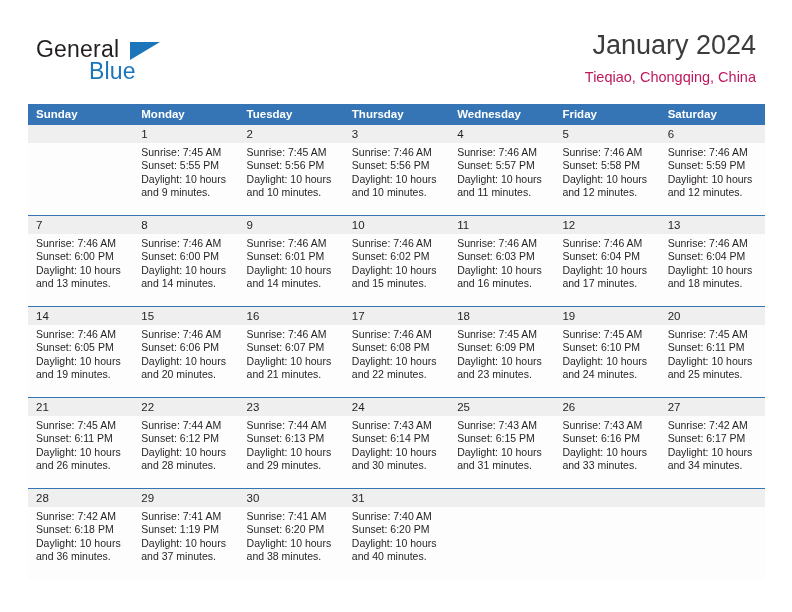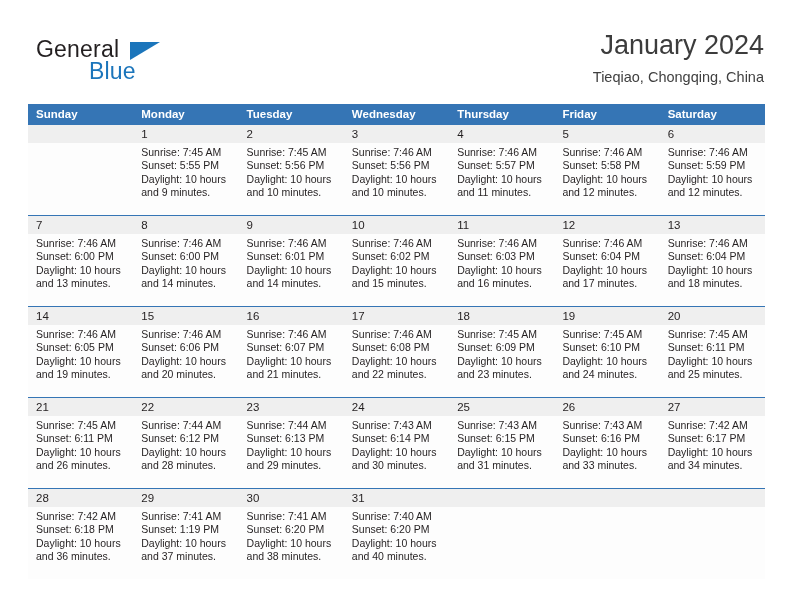--- a/index.html
+++ b/index.html
@@ -61,35 +61,35 @@
     top: 6px;
     width: 0;
     height: 0;
     border-top: 0 solid transparent;
     border-left: 30px solid #1b75bb;
     border-bottom: 18px solid transparent;
   }
 
   .title-block {
     position: absolute;
-    right: 28px;
+    right: 36px;
     top: 28px;
     text-align: right;
   }
   .cal-title {
     font-size: 27px;
     color: #3c3c3c;
     line-height: 34px;
     white-space: nowrap;
     font-weight: normal;
     margin: 0;
   }
   .cal-subtitle {
     font-size: 14.5px;
-    color: #404040;
+    color: #be185d;
     line-height: 22px;
     white-space: nowrap;
     margin: 4px 0 0 0;
     font-weight: normal;
   }
 
   
   .calendar {
     position: absolute;
     left: 28px;
@@ -171,22 +171,22 @@
       <h2 class="cal-subtitle">Tieqiao, Chongqing, China</h2>
     </div>
 
   </div>
 
   <div class="calendar">
     <div class="weekday-row" id="weekday-row">
         <div class="weekday">Sunday</div>
         <div class="weekday">Monday</div>
         <div class="weekday">Tuesday</div>
+        <div class="weekday">Thursday</div>
         <div class="weekday">Wednesday</div>
-        <div class="weekday">Thursday</div>
         <div class="weekday">Friday</div>
         <div class="weekday">Saturday</div>
       </div>
     <div id="weeks-container">
         <div class="week first">
           <div class="week-numbers">
             <div class="daynum"></div>
             <div class="daynum">1</div>
             <div class="daynum">2</div>
             <div class="daynum">3</div>

